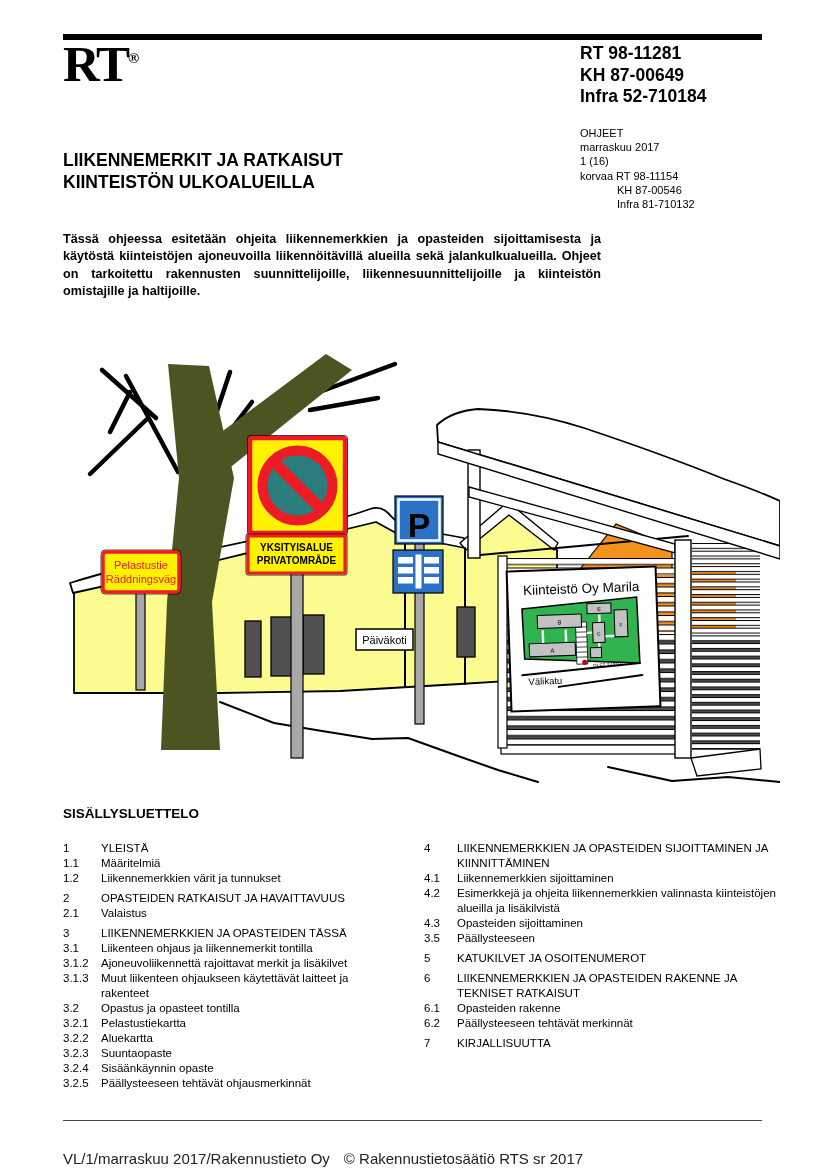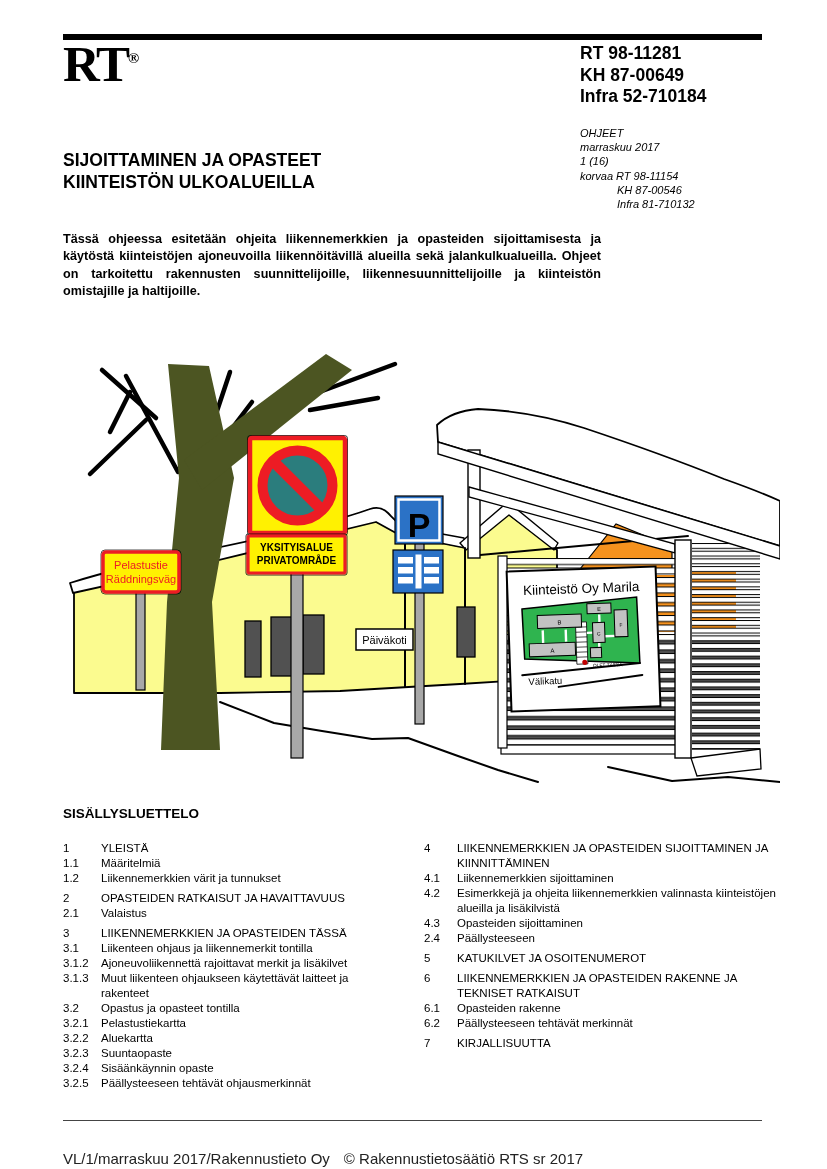--- a/index.html
+++ b/index.html
@@ -5,21 +5,21 @@
   html,body { margin:0; padding:0; background:#fff; }
   .page { position:relative; width:827px; height:1169px; background:#fff; overflow:hidden;
           font-family:"Liberation Sans", sans-serif; color:#000;padding-left:48px; }
   .abs { position:absolute; }
 
   .toprule { left:63px; top:34px; width:699px; height:6px; background:#000; }
   .logo { left:63px; top:39px; font-family:"Liberation Serif", serif; font-weight:bold;
           font-size:51px; line-height:1; letter-spacing:-2px; }
   .logo sup { font-size:15px; letter-spacing:0; vertical-align:18px; }
   .codes { left:580px; top:43px; font-weight:bold; font-size:17.5px; line-height:21.5px; }
-  .meta { left:580px; top:126px; font-size:11px; line-height:14.2px;font-style:italic; }
+  .meta { left:580px; top:126px; font-size:11px; line-height:14.2px; }
   .meta .indent { margin-left:37px; }
   .doc-title { left:63px; top:149px; font-weight:bold; font-size:17.5px; line-height:22px; }
   .intro { left:63px; top:231px; width:538px; margin:0; font-weight:bold; font-size:12.6px;
            line-height:17.4px; text-align:justify; }
   .illustration { left:60px; top:340px; width:720px; height:460px; }
 
   .toc-heading { left:63px; top:806px; font-weight:bold; font-size:13.5px; }
   .toc-col { top:836px; font-size:11.5px; line-height:15px; }
   .toc-col.left  { left:63px;  width:348px; }
   .toc-col.right { left:424px; width:365px; }
@@ -69,21 +69,21 @@
   <div class="abs meta">
     <div>OHJEET</div>
     <div>marraskuu 2017</div>
     <div>1 (16)</div>
     <div>korvaa RT 98-11154</div>
     <div class="indent">KH 87-00546</div>
     <div class="indent">Infra 81-710132</div>
   </div>
 
   <div class="abs doc-title">
-    <div>SIJOITTAMINEN JA OPASTEET</div>
+    <div>LIIKENNEMERKIT JA RATKAISUT</div>
     <div>KIINTEISTÖN ULKOALUEILLA</div>
   </div>
 
   <p class="abs intro">Tässä ohjeessa esitetään ohjeita liikennemerkkien ja opasteiden sijoittamisesta ja käytöstä kiinteistöjen ajoneuvoilla liikennöitävillä alueilla sekä jalankulkualueilla. Ohjeet on tarkoitettu rakennusten suunnittelijoille, liikennesuunnittelijoille ja kiinteistön omistajille ja haltijoille.</p>
 
   <svg class="abs illustration" viewBox="0 0 720 460">
     <defs>
       <pattern id="slatsL" x="0" y="218" width="720" height="9.5" patternUnits="userSpaceOnUse">
         <rect x="0.5" y="0.5" width="719" height="6" fill="#fff" stroke="#000" stroke-width="1"></rect>
       </pattern>
@@ -332,21 +332,21 @@
         <span class="toc-num">4.2</span>
         <span class="toc-text">Esimerkkejä ja ohjeita liikennemerkkien valinnasta kiinteistöjen alueilla ja lisäkilvistä</span>
       </div>
 
       <div class="toc-row">
         <span class="toc-num">4.3</span>
         <span class="toc-text">Opasteiden sijoittaminen</span>
       </div>
 
       <div class="toc-row">
-        <span class="toc-num">2.4</span>
+        <span class="toc-num">3.5</span>
         <span class="toc-text">Päällysteeseen</span>
       </div>
 
       <div class="toc-row toc-top">
         <span class="toc-num">5</span>
         <span class="toc-text">KATUKILVET JA OSOITENUMEROT</span>
       </div>
 
       <div class="toc-row toc-top">
         <span class="toc-num">6</span>

